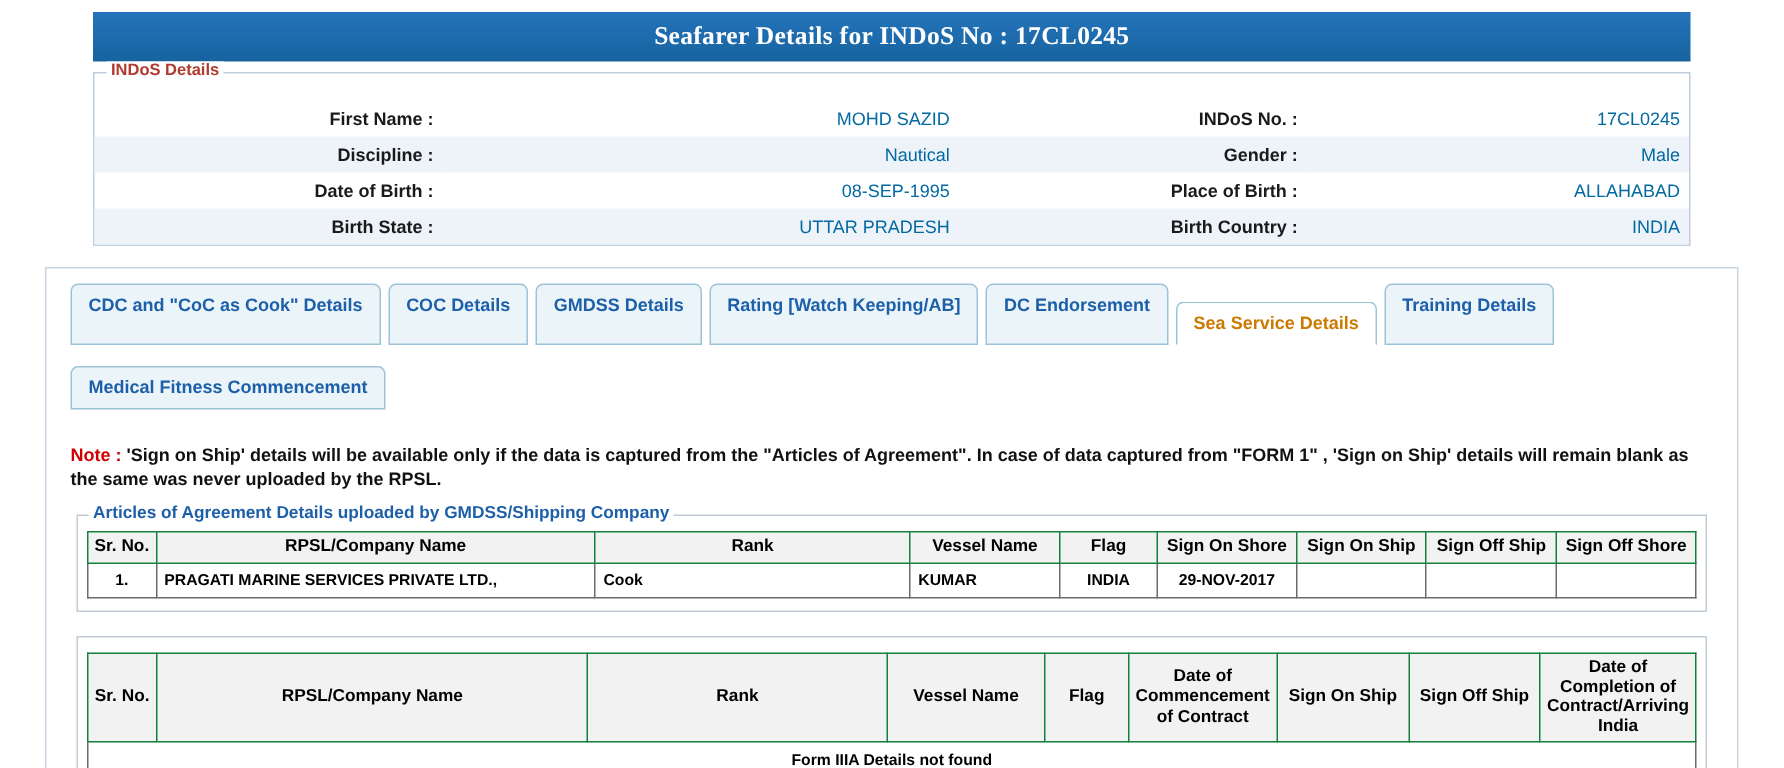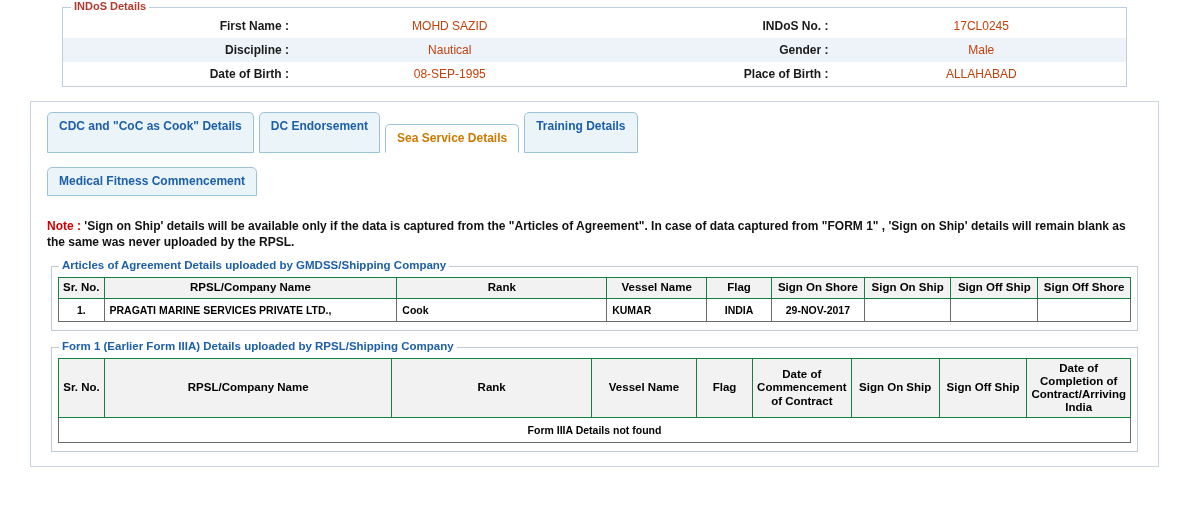--- a/index.html
+++ b/index.html
@@ -48,38 +48,38 @@
     left: 8px;
     background: #ffffff;
     color: #b03a2e;
     font-size: 11px;
     font-weight: bold;
     padding: 0 3px;
   }
   table.details {
     width: 100%;
     border-collapse: collapse;
-    margin-top: 6px;
+    margin-top: 18px;
   }
   table.details td {
     font-size: 12px;
     padding: 3px 6px;
     height: 18px;
   }
   table.details tr.alt td { background: #eef3fa; }
   .lbl {
     text-align: right;
     font-weight: bold;
     color: #1a1a1a;
     white-space: nowrap;
     width: 220px;
   }
   .val {
-    text-align: center;
-    color: #c2410c;
+    text-align: right;
+    color: #0369a1;
     padding-left: 8px !important;
   }
   .lbl.r2 { width: 220px; }
 
   
   .tabs-panel {
     margin: 14px 30px 0 30px;
     border: 1px solid #c8d4e0;
     background: #ffffff;
     padding: 10px 10px 14px 10px;
@@ -164,20 +164,21 @@
     font-size: 12.5px;
     text-align: center;
     padding: 4px 12px !important;
   }
 </style>
 </head>
 <body>
 
 <div class="page">
 
+  <div class="title-bar">Seafarer Details for INDoS No : 17CL0245</div>
 
   <div class="indos-wrap">
     <div class="legend">INDoS Details</div>
     <table class="details">
       <tbody>
           <tr>
         <td class="lbl">First Name :</td>
         <td class="val">MOHD SAZID</td>
         <td class="lbl r2">INDoS No. :</td>
         <td class="val">17CL0245</td>
@@ -187,27 +188,36 @@
         <td class="val">Nautical</td>
         <td class="lbl r2">Gender :</td>
         <td class="val">Male</td>
       </tr>
       <tr>
         <td class="lbl">Date of Birth :</td>
         <td class="val">08-SEP-1995</td>
         <td class="lbl r2">Place of Birth :</td>
         <td class="val">ALLAHABAD</td>
       </tr>
+      <tr class="alt">
+        <td class="lbl">Birth State :</td>
+        <td class="val">UTTAR PRADESH</td>
+        <td class="lbl r2">Birth Country :</td>
+        <td class="val">INDIA</td>
+      </tr>
     </tbody>
       </table>
   </div>
 
   <div class="tabs-panel">
     <div class="tabs-row">
       <div class="tab">CDC and "CoC as Cook" Details</div>
+      <div class="tab">COC Details</div>
+      <div class="tab">GMDSS Details</div>
+      <div class="tab">Rating [Watch Keeping/AB]</div>
       <div class="tab">DC Endorsement</div>
       <div class="tab active">Sea Service Details</div>
       <div class="tab">Training Details</div>
       <div style="flex-basis:100%;height:0"></div>
       <div class="tab">Medical Fitness Commencement</div>
     </div>
 
     <div class="note">
       <span class="red">Note :</span><span> 'Sign on Ship' details will be available only if the data is captured from the "Articles of Agreement". In case of data captured from "FORM 1" , 'Sign on Ship' details will remain blank as the same was never uploaded by the RPSL.</span>
     </div>
@@ -238,21 +248,20 @@
             <td class="ctr">29-NOV-2017</td>
             <td class="ctr"></td>
             <td class="ctr"></td>
             <td class="ctr"></td>
           </tr>
         </tbody>
       </table>
     </div>
 
     <div class="section">
-      <div class="legend">Form 1 (Earlier Form IIIA) Details uploaded by RPSL/Shipping Company</div>
       <table class="grid">
         <thead>
           <tr>
             <th style="width:38px">Sr. No.</th>
             <th style="width:290px">RPSL/Company Name</th>
             <th style="width:200px">Rank</th>
             <th style="width:100px">Vessel Name</th>
             <th style="width:48px">Flag</th>
             <th style="width:90px">Date of Commencement of Contract</th>
             <th style="width:82px">Sign On Ship</th>

